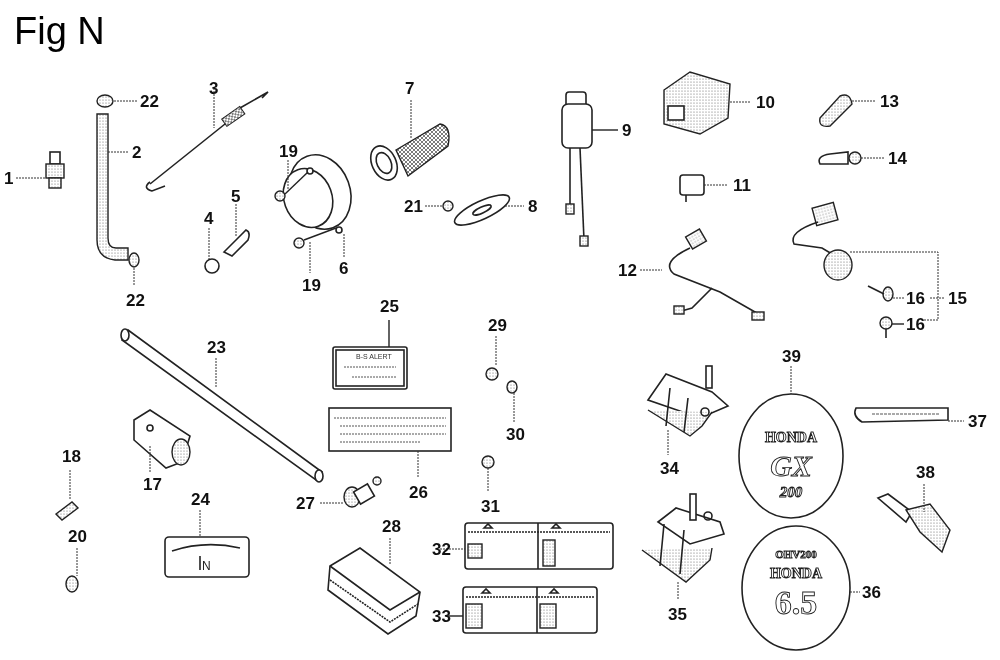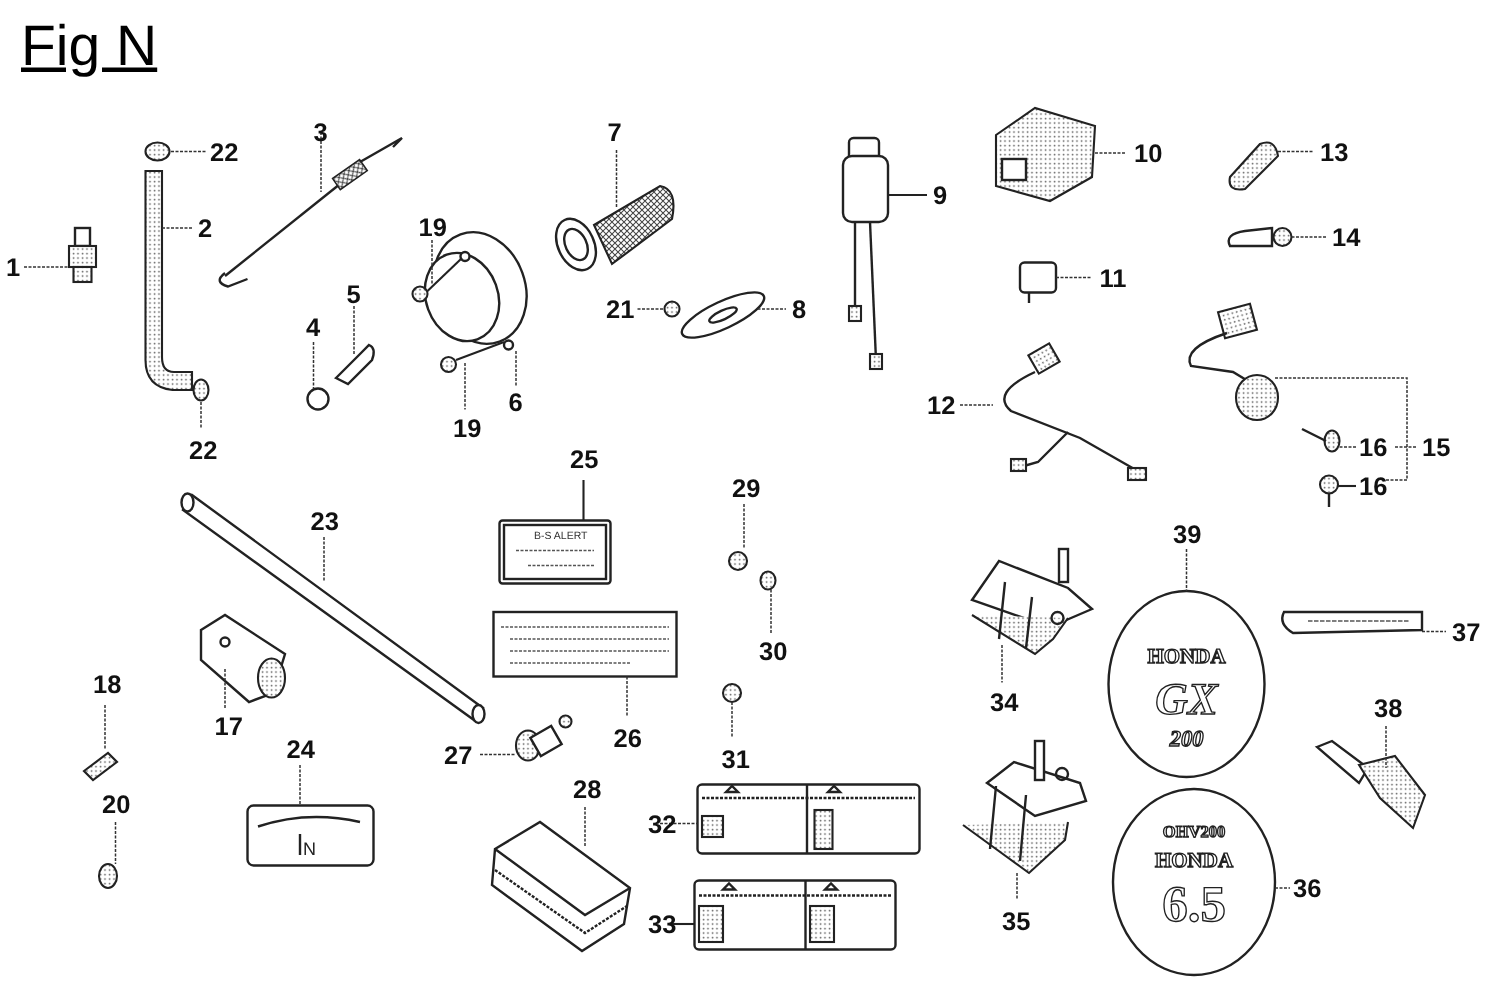--- a/index.html
+++ b/index.html
@@ -1,17 +1,17 @@
 <!DOCTYPE html>
 <html><head>
 <meta charset="utf-8">
 <style>
   html, body { margin:0; padding:0; background:#fff; }
   #stage { position:relative; width:1000px; height:660px; overflow:hidden; background:#ffffff; font-family:"Liberation Sans", sans-serif; }
-  #fig-title { position:absolute; left:14px; top:10px; font-size:38px; color:#000; font-family:"Liberation Sans", sans-serif; letter-spacing:0px;text-decoration:underline; }
+  #fig-title { position:absolute; left:14px; top:10px; font-size:38px; color:#000; font-family:"Liberation Sans", sans-serif; letter-spacing:0px; }
   svg#drawing { position:absolute; left:0; top:0; }
   .lbl { font-family:"Liberation Sans", sans-serif; font-size:17px; fill:#111; font-weight:bold; }
   .part { fill:none; stroke:#222; stroke-width:1.6; }
   .partf { fill:#fff; stroke:#222; stroke-width:1.6; }
   .hatch { fill:url(#dots); stroke:#222; stroke-width:1.4; }
   .leader { stroke:#333; stroke-width:1; stroke-dasharray:2 1; fill:none; }
   .leadsolid { stroke:#222; stroke-width:1.4; fill:none; }
   .tiny { font-family:"Liberation Sans", sans-serif; font-size:7px; fill:#333; }
   .logo { font-family:"Liberation Serif", serif; font-weight:bold; fill:#fff; stroke:#222; stroke-width:0.9; }
 </style>

